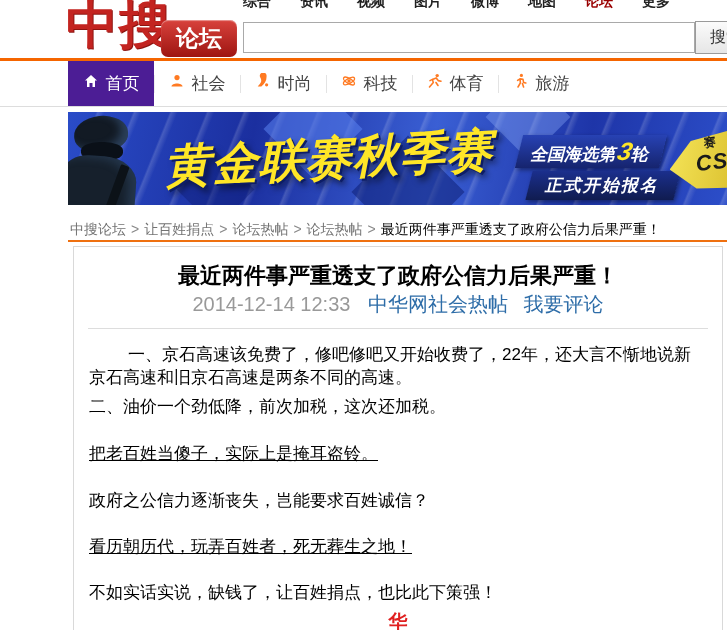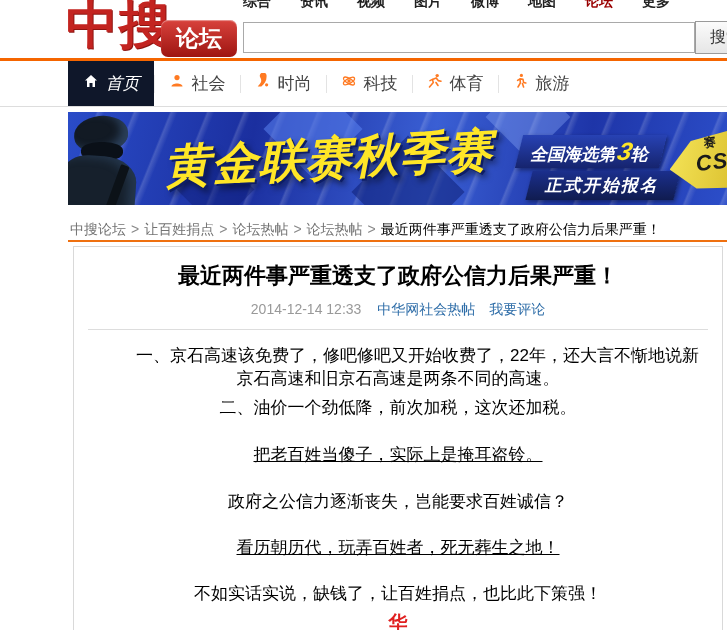--- a/index.html
+++ b/index.html
@@ -29,21 +29,21 @@
 
   .orange-line { position:absolute; top:58px; left:0; width:727px; height:3px; background:#f56500; }
 
   
   .main-nav { position:absolute; top:61px; left:0; width:760px; height:46px; background:#fff;
     border-bottom:1px solid #ddd; display:flex; align-items:stretch; }
   .nav-pad { width:68px; flex:none; }
   .nav-item { width:86px; flex:none; display:flex; align-items:center; justify-content:center;
     gap:7px; font-size:17px; color:#444; position:relative; cursor:pointer; }
   .nav-item svg { color:#ff7a22; flex:none; }
-  .nav-item.home { background:#0f172a; color:#fff;font-style:italic; }
+  .nav-item.home { background:#4c1d95; color:#fff; }
   .nav-item.home svg { color:#fff; }
   .nav-item:not(.home)::before { content:""; position:absolute; left:0; top:14px; height:18px;
     width:1px; background:#e3e3e3; }
   .nav-item.home + .nav-item::before { background:#eee; }
 
   
   .banner { position:absolute; top:112px; left:68px; width:659px; height:93px; overflow:hidden;
     cursor:pointer;
     background:linear-gradient(100deg,#2a4cc8 0%,#1b2f9f 28%,#3a5fd4 55%,#1e35a8 78%,#2c4ec9 100%); }
   .banner .streaks { position:absolute; inset:0;
@@ -89,27 +89,27 @@
   .breadcrumb .bl { color:#737373; }
   .breadcrumb .sep { color:#888; padding:0 5px; }
   .breadcrumb .cur { color:#000; }
   .orange-hr { position:absolute; top:240px; left:68px; width:659px; height:2px; background:#ef7010; }
 
   
   .article-box { position:absolute; top:246px; left:73px; width:650px; height:400px;
     background:#fff; border:1px solid #d9d9d9; border-bottom:none; }
   .article-title { margin:14px 10px 0; text-align:center; font-size:22px; font-weight:bold;
     color:#000; line-height:30px; }
-  .article-meta { text-align:center; margin-top:10px; font-size:14px; }
+  .article-meta { text-align:center; margin-top:0; font-size:20px; }
   .meta-date { color:#999; margin-right:12px; }
   .meta-source { color:#2e6da8; margin-right:10px; }
   .meta-comment { color:#2e6da8; }
   .article-divider { height:1px; background:#ddd; margin:10px 14px 0; }
   .article-body { padding:0 14px; font-size:17px; color:#000; line-height:23px; }
-  .para { margin:1px;text-align:center; }
+  .para { margin:1px; }
   .p0 { margin-top:14px; text-indent:2.3em; }
   .p1 { margin-top:6px; }
   .p2 { margin-top:24px;text-decoration:underline; }
   .p3 { margin-top:24px; }
   .p4 { margin-top:23px;text-decoration:underline; }
   .p5 { margin-top:23px; }
   .footer-mark { text-align:center; color:#e02020; font-size:19px; font-weight:bold; margin-top:6px; }
 </style>
 </head>
 <body>

